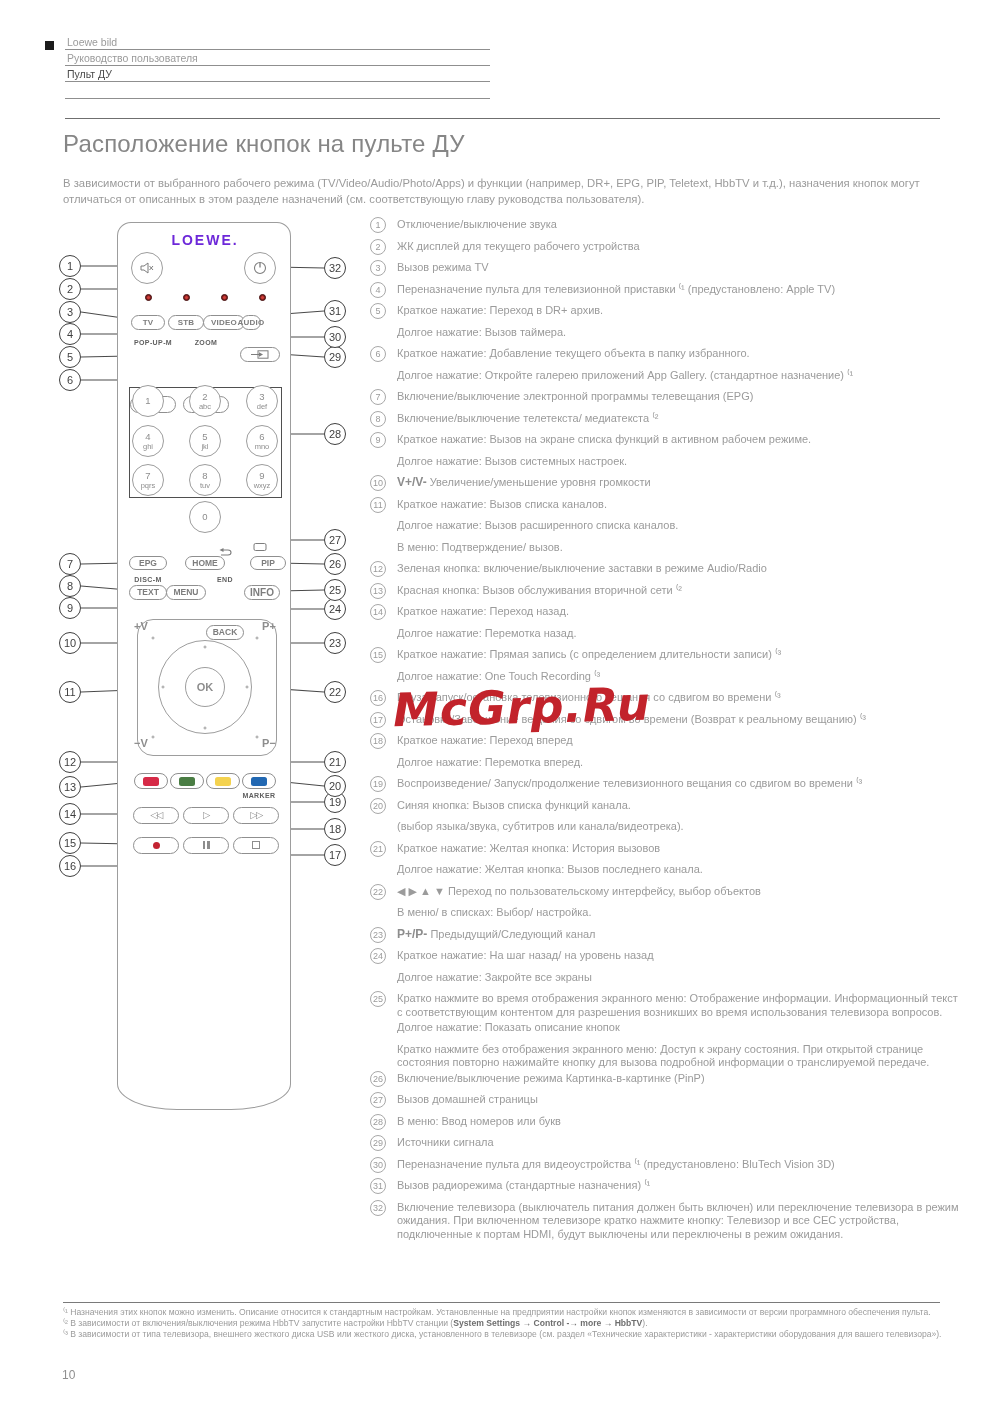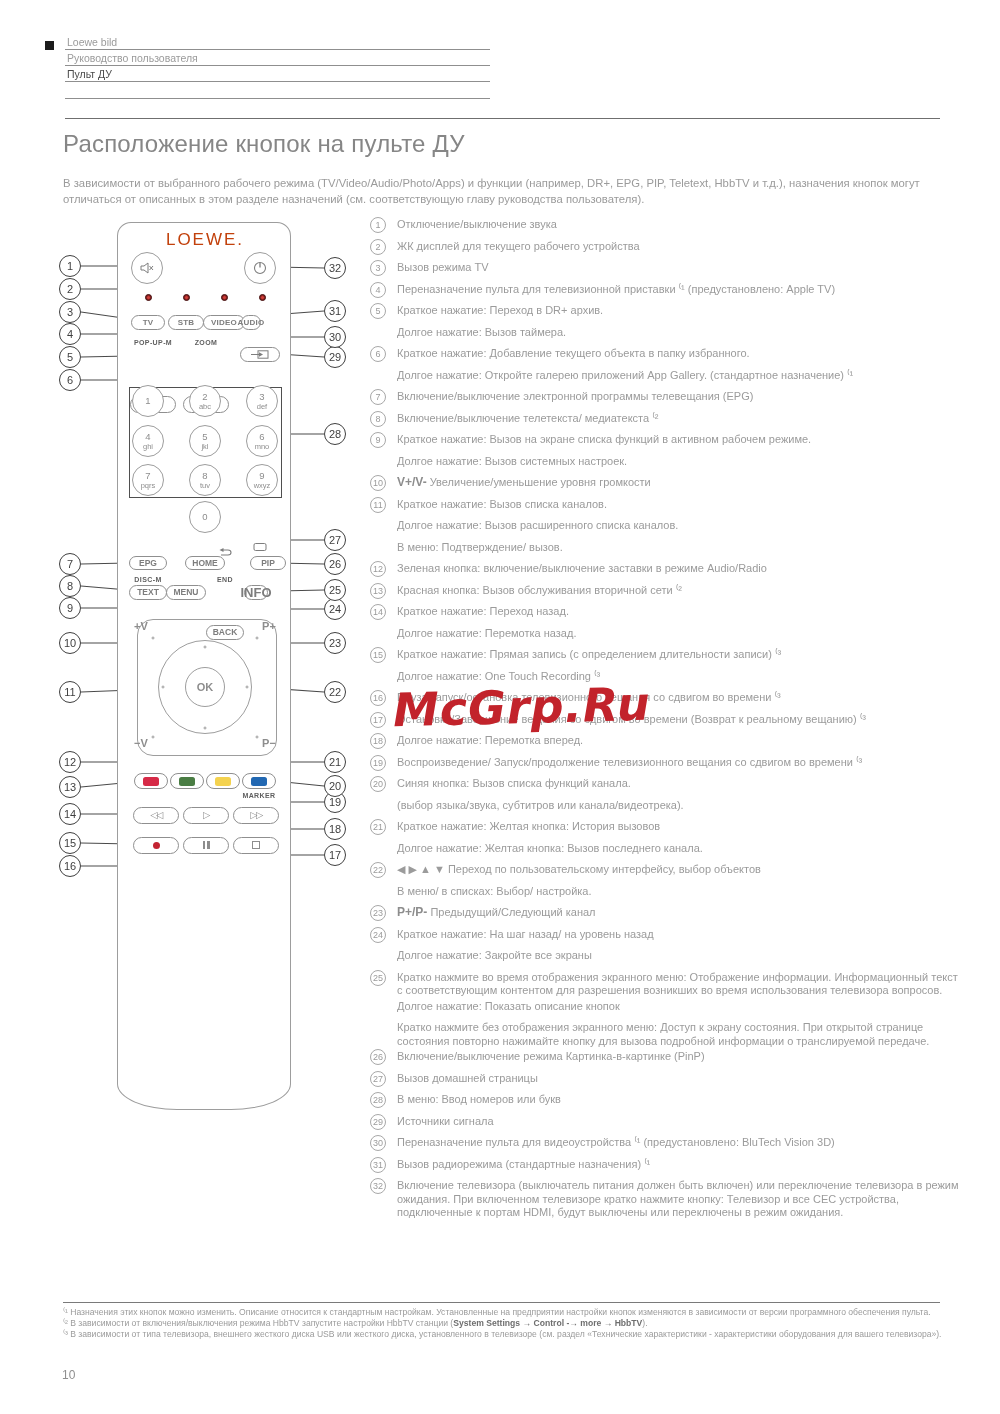--- a/index.html
+++ b/index.html
@@ -16,21 +16,21 @@
   
   #diagram{position:absolute;left:40px;top:215px;width:330px;height:930px;}
   #connectors{position:absolute;left:0;top:0;pointer-events:none;}
   .callout{position:absolute;width:22px;height:22px;border:1.4px solid #3f3f3f;border-radius:50%;background:#fff;
            display:flex;align-items:center;justify-content:center;font-size:11px;color:#3f3f3f;box-sizing:border-box;}
   
   #remote{position:absolute;left:77px;top:7px;width:174px;height:888px;border:1px solid #9d9d9d;
           border-radius:14px 14px 60px 60px / 14px 14px 26px 26px;background:#fff;box-sizing:border-box;}
   .abs{position:absolute;}
   .ctr{transform:translate(-50%,-50%);}
-  .logo{left:87px;top:17px;font-size:17px;font-weight:normal;color:#c2410c;letter-spacing:2px;white-space:nowrap;}
+  .logo{left:87px;top:17px;font-size:14px;font-weight:bold;color:#6d28d9;letter-spacing:2px;white-space:nowrap;}
   .round-btn{width:32px;height:32px;border:1px solid #9d9d9d;border-radius:50%;box-sizing:border-box;
              display:flex;align-items:center;justify-content:center;}
   .led{width:7px;height:7px;border-radius:50%;background:#8a2020;border:1px solid #42100f;box-sizing:border-box;top:71px;}
   .led i{display:block;width:3px;height:3px;border-radius:50%;background:#d2403a;margin:1px 0 0 1px;}
   .pill{border:1px solid #8f8f8f;border-radius:9px;box-sizing:border-box;background:#fff;
         display:flex;align-items:center;justify-content:center;color:#7d7d7d;font-weight:bold;}
   .mode{height:15px;top:91.5px;font-size:8px;letter-spacing:.2px;}
   .slabel{font-size:7px;font-weight:bold;color:#5f5f5f;letter-spacing:.4px;white-space:nowrap;}
   .bigpill{width:46px;height:17px;font-size:9px;margin-top:47px;}
   #keypad-box{left:11px;top:164px;width:153px;height:111px;border:1.5px solid #4f4f4f;box-sizing:border-box;}
@@ -238,21 +238,21 @@
 
     <div class="abs pill" style="left:11px;top:333px;width:38px;height:14px;font-size:8.5px;">EPG</div>
     <div class="abs pill" style="left:67px;top:333px;width:40px;height:14px;font-size:8.5px;">HOME</div>
     <div class="abs pill" style="left:132px;top:333px;width:36px;height:14px;font-size:8.5px;">PIP</div>
 
     <div class="abs ctr slabel" style="left:30px;top:356px;">DISC-M</div>
     <div class="abs ctr slabel" style="left:107px;top:356px;">END</div>
     <div class="abs pill" style="left:11px;top:361.5px;width:38px;height:15px;font-size:8.5px;">TEXT</div>
     <div class="abs pill" style="left:48px;top:361.5px;width:40px;height:15px;font-size:8.5px;">MENU</div>
     <div class="abs pill" style="left:88px;top:361.5px;width:38px;height:15px;font-size:8.5px;margin-top:40px;">BACK</div>
-    <div class="abs pill" style="left:126px;top:361.5px;width:24px;height:15px;font-size:13px;">INFO</div>
+    <div class="abs pill" style="left:126px;top:361.5px;width:36px;height:15px;font-size:10px;">INFO</div>
 
     <div class="abs navpad"></div>
     <div class="abs ctr corner" style="left:23px;top:403px;">+V</div>
     <div class="abs ctr corner" style="left:151px;top:403px;">P+</div>
     <div class="abs ctr corner" style="left:23px;top:520px;">−V</div>
     <div class="abs ctr corner" style="left:151px;top:520px;">P−</div>
     <div class="abs ctr dot" style="left:35px;top:415px;"></div>
     <div class="abs ctr dot" style="left:139px;top:415px;"></div>
     <div class="abs ctr dot" style="left:35px;top:514px;"></div>
     <div class="abs ctr dot" style="left:139px;top:514px;"></div>
@@ -444,20 +444,21 @@
     </div>
     <div class="item">
       <div class="inum">17</div>
       <div class="ibody">
         <div class="line"><span>Остановка/Завершение вещания со сдвигом во времени (Возврат к реальному вещанию) ⁽³</span></div>
       </div>
     </div>
     <div class="item">
       <div class="inum">18</div>
       <div class="ibody">
+        <div class="line"><span>Краткое нажатие: Переход вперед</span></div>
         <div class="line"><span>Долгое нажатие: Перемотка вперед.</span></div>
       </div>
     </div>
     <div class="item">
       <div class="inum">19</div>
       <div class="ibody">
         <div class="line"><span>Воспроизведение/ Запуск/продолжение телевизионного вещания со сдвигом во времени ⁽³</span></div>
       </div>
     </div>
     <div class="item">

